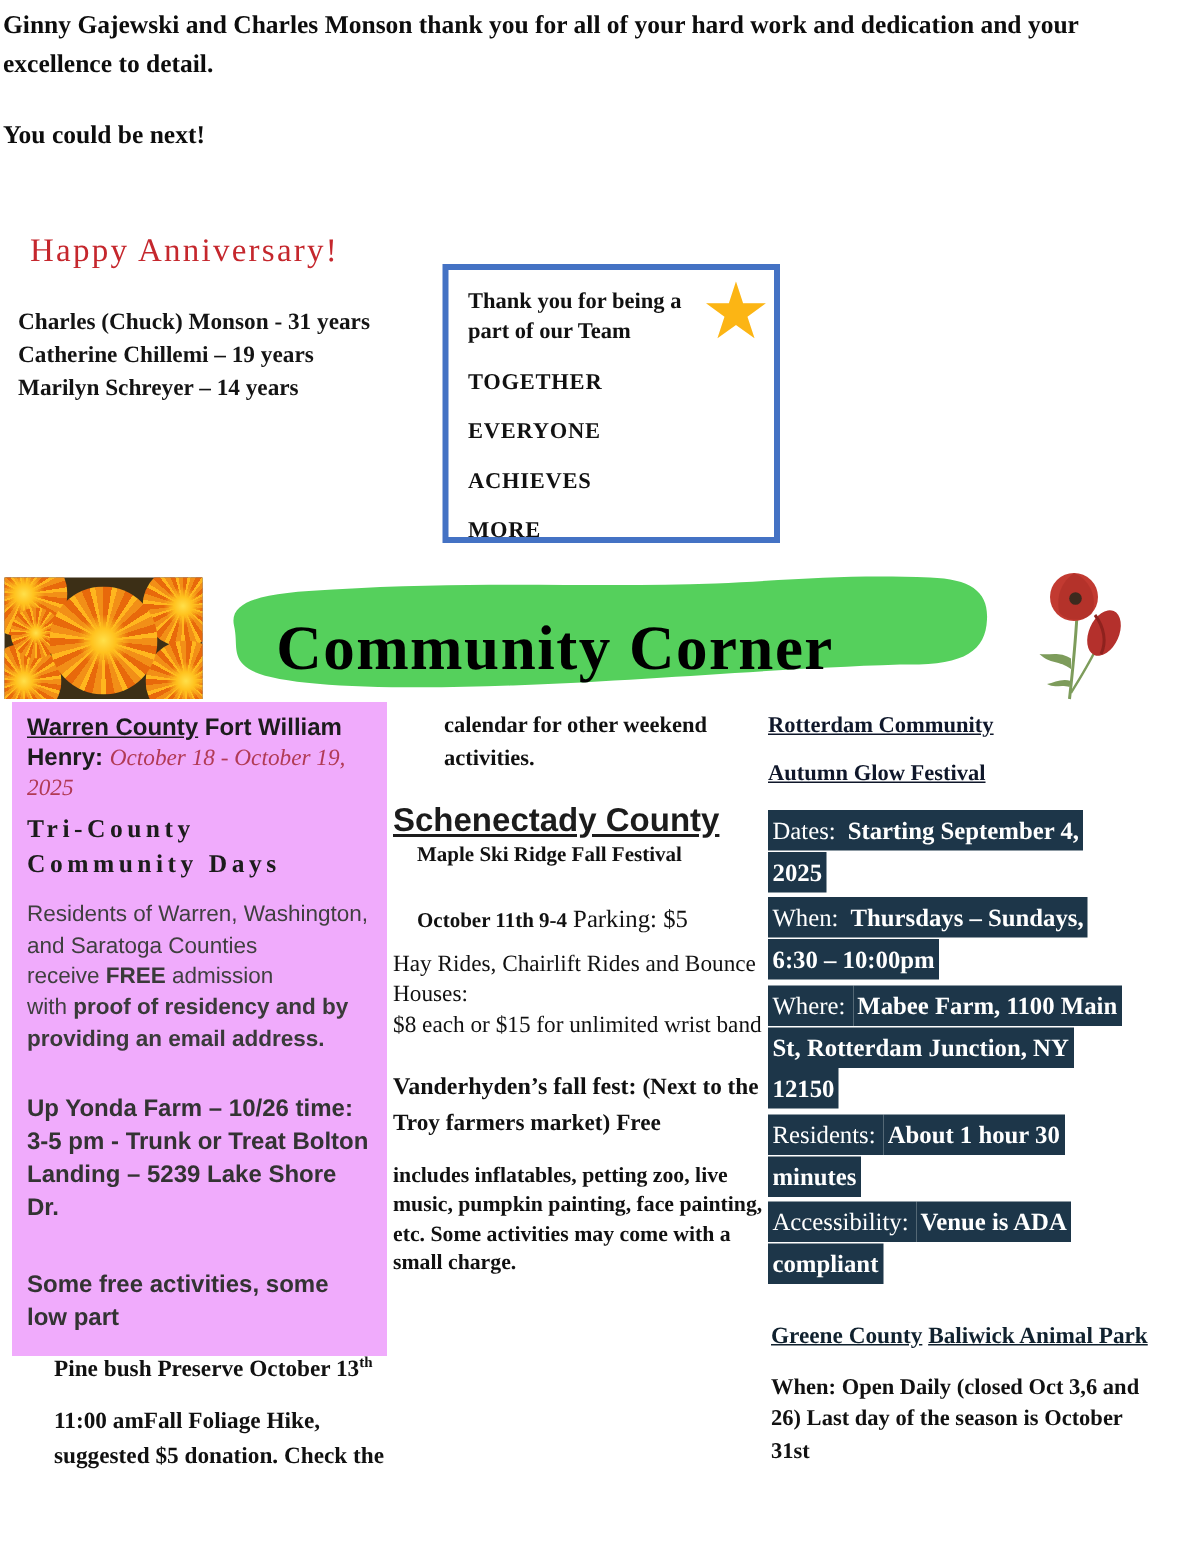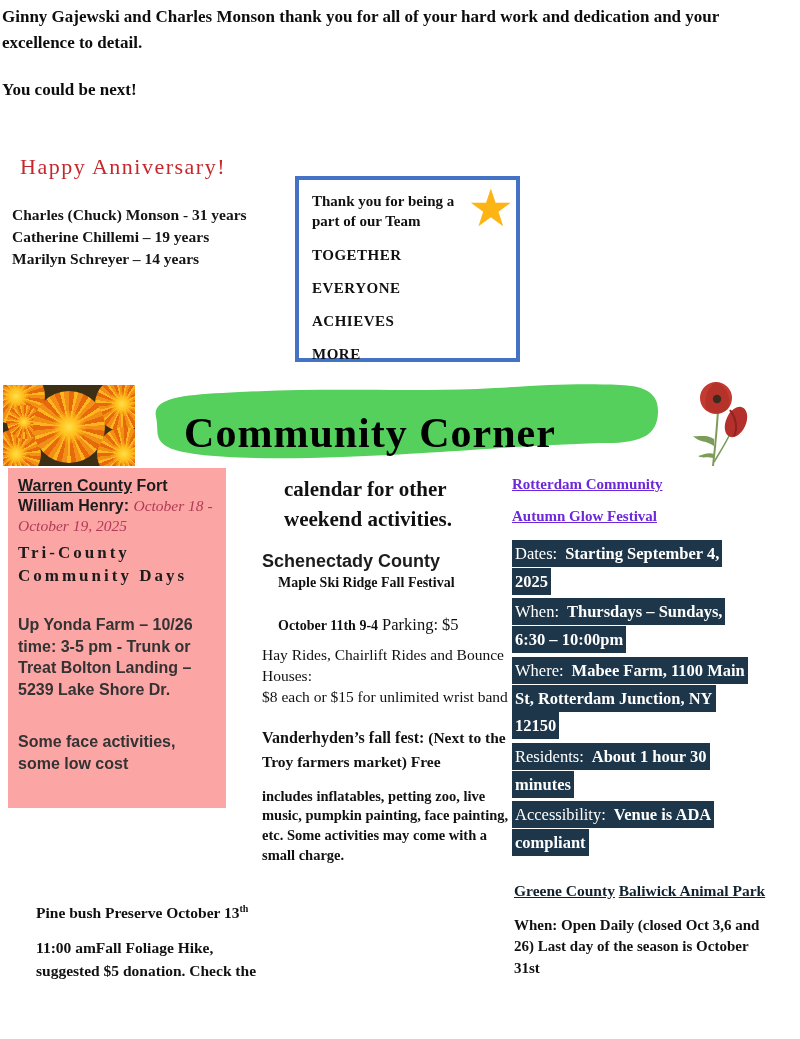--- a/index.html
+++ b/index.html
@@ -39,52 +39,52 @@
   
   .banner { left:142px; top:383px; width:522px; height:86px; }
   .banner svg { position:absolute; left:0; top:0; }
   .banner-title { position:absolute; left:0; top:26px; width:100%; padding-right:66px;
                   text-align:center; font-size:42px; font-weight:bold; letter-spacing:1px; color:#000; }
 
   
   .poppy { left:690px; top:378px; width:68px; height:96px; }
 
   
-  .col1 { left:8px; top:468px; width:218px; min-height:340px; background:#fca5a5;
+  .col1 { left:8px; top:468px; width:250px; min-height:340px; background:#f0abfc;
           padding:8px 8px 14px 10px; font-family:"Liberation Sans", sans-serif; }
   .c1-head { font-weight:bold; font-size:16px; line-height:1.25; color:#1c1c1c; }
   .u { text-decoration:underline; }
   .reddate { font-family:"Liberation Serif", serif; font-style:italic; font-weight:normal;
              font-size:15.5px; color:#b13a55; }
   .tricounty { font-family:"Liberation Serif", serif; font-weight:bold; font-size:17px;
                letter-spacing:3px; line-height:1.35; margin-top:6px; color:#1c1c1c; }
   .w-body { margin-top:12px; font-size:15px; line-height:1.38; color:#3f3f3f; white-space:pre-line; }
   .w-body b { color:#3a3a3a; }
   .w-event { margin-top:26px; font-weight:bold; font-size:16px; line-height:1.36; color:#333; }
   .w-note  { margin-top:30px; font-weight:bold; font-size:16px; line-height:1.36; color:#333; }
 
   
   .col2 { left:262px; top:474px; width:250px; }
-  .carry { margin-left:22px; font-weight:bold; font-size:21px; line-height:1.45; }
-  .county-sans { font-family:"Liberation Sans", sans-serif; font-weight:bold; font-size:18px;
-                 color:#1c1c1c; }
+  .carry { margin-left:34px; font-weight:bold; font-size:15px; line-height:1.45; }
+  .county-sans { font-family:"Liberation Sans", sans-serif; font-weight:bold; font-size:22px;
+                 text-decoration:underline; color:#1c1c1c; }
   .col2 .county-sans { margin-top:16px; }
   .maple { margin-left:16px; margin-top:3px; font-weight:bold; font-size:14px; }
   .octline { margin-left:16px; margin-top:24px; }
   .octdate { font-size:14px; }
   .parking { font-size:16.5px; }
   .rides { margin-top:10px; font-size:15.5px; line-height:1.35; }
   .price { font-size:15.5px; line-height:1.35; }
   .vander { margin-top:18px; font-weight:bold; font-size:15.5px; line-height:1.5; }
   .vander b { font-size:16px; }
   .includes { margin-top:14px; font-weight:bold; font-size:14.5px; line-height:1.35; }
 
   
   .col3 { left:512px; top:476px; width:242px; }
-  .serif-head { font-weight:bold; font-size:15px; text-decoration:underline; margin-bottom:15px; color:#6d28d9; }
+  .serif-head { font-weight:bold; font-size:15px; text-decoration:underline; margin-bottom:15px; color:#0f172a; }
   .hl-item { font-size:16.5px; line-height:1.68; margin-bottom:3px; }
   .hl { background:#1d3649; color:#fff; padding:4px 3px;
         box-decoration-break:clone; -webkit-box-decoration-break:clone; }
   .lab { font-weight:normal; padding-right:5px; }
   .val { font-weight:bold; }
 
   
   .albany { left:14px; top:898px; width:340px; }
   .alb-line1 { margin-left:22px; margin-top:5px; font-weight:bold; font-size:15.5px; }
   .alb-line1 sup { font-size:10px; }
@@ -150,22 +150,25 @@
     </svg>
   </div>
 
   <div class="abs col1">
     <p class="c1-head">
       <span class="u">Warren County</span>
       <span>Fort William Henry:</span>
       <span class="reddate">October 18 - October 19, 2025</span>
     </p>
     <h3 class="tricounty">Tri-County Community Days</h3>
+    <p class="w-body"><span>Residents of Warren, Washington, and Saratoga Counties
+receive </span><b>FREE</b><span> admission
+with </span><b>proof of residency and by providing an email address.</b></p>
     <p class="w-event">Up Yonda Farm – 10/26 time: 3-5 pm - Trunk or Treat Bolton Landing – 5239 Lake Shore Dr.</p>
-    <p class="w-note">Some face activities, some low cost</p>
+    <p class="w-note">Some free activities, some low part</p>
   </div>
 
   <div class="abs col2">
     <p class="carry">calendar for other weekend activities.</p>
     <h3 class="county-sans">Schenectady County</h3>
     <p class="maple">Maple Ski Ridge Fall Festival</p>
     <p class="octline">
       <b class="octdate">October 11th 9-4</b>
       <span class="parking">Parking: $5</span>
     </p>

